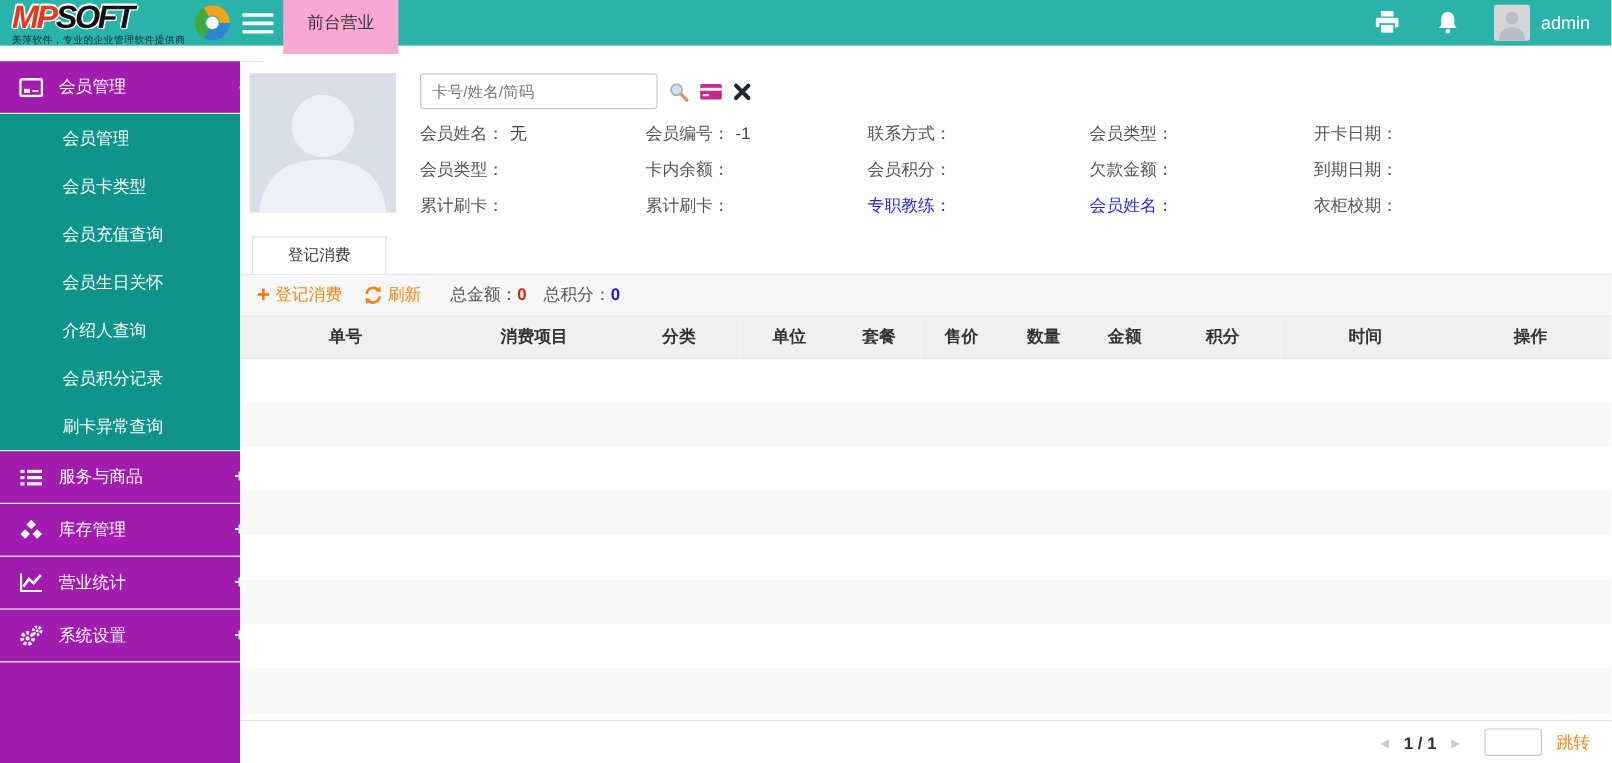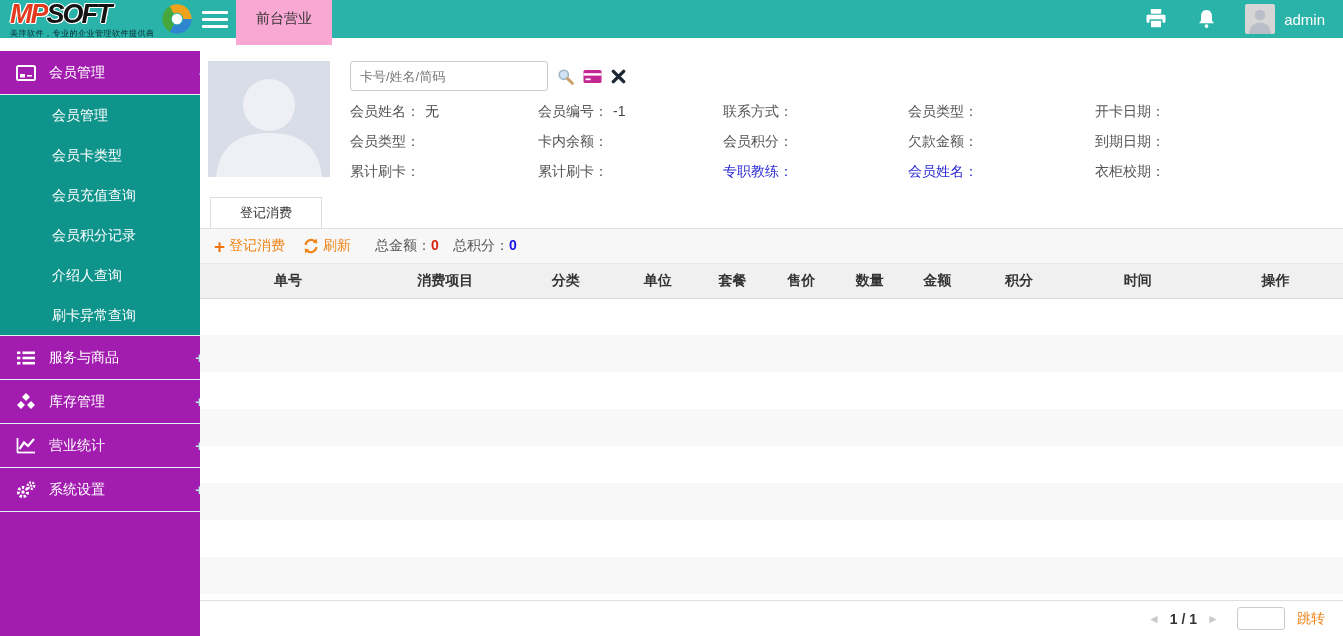--- a/index.html
+++ b/index.html
@@ -172,22 +172,23 @@
       </svg>
     </span>
     <span>会员管理</span>
     <span class="s-toggle">-</span>
   </div>
 
   <div class="submenu">
     <div class="submenu-item">会员管理</div>
     <div class="submenu-item">会员卡类型</div>
     <div class="submenu-item">会员充值查询</div>
+    <div class="submenu-item">会员生日关怀</div>
+    <div class="submenu-item">介绍人查询</div>
     <div class="submenu-item">会员积分记录</div>
-    <div class="submenu-item">介绍人查询</div>
     <div class="submenu-item">刷卡异常查询</div>
   </div>
 
   <div class="side-section">
     <span class="s-icon">
       <svg width="20" height="16" viewBox="0 0 20 16">
         <rect x="1" y="1.5" width="3.4" height="2.6" fill="#fff"></rect>
           <rect x="6.5" y="1.5" width="12.5" height="2.6" fill="#fff"></rect>
         <rect x="1" y="6.7" width="3.4" height="2.6" fill="#fff"></rect>
           <rect x="6.5" y="6.7" width="12.5" height="2.6" fill="#fff"></rect>

